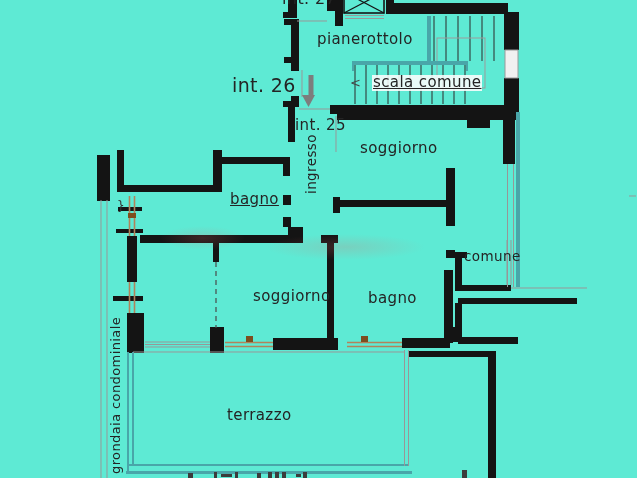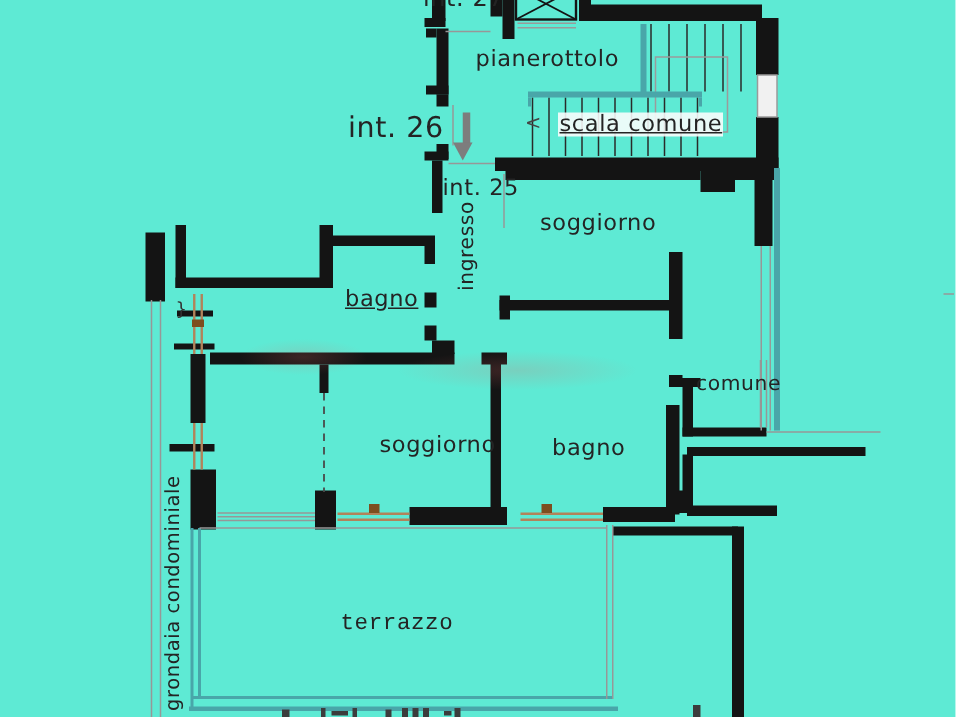--- a/index.html
+++ b/index.html
@@ -195,17 +195,17 @@
   <div class="lbl nobg" style="left:231px;top:76px;font-size:19px;">int. 26</div>
   <div class="lbl nobg" style="left:349px;top:76px;font-size:13px;color:#444;">&lt;</div>
   <div class="lbl" style="left:372px;top:75px;font-size:15px;text-decoration:underline;">scala comune</div>
   <div class="lbl nobg" style="left:294px;top:118px;font-size:15px;">int. 25</div>
   <div class="lbl vert" style="left:303px;top:136px;font-size:13.5px;height:58px;">ingresso</div>
   <div class="lbl nobg" style="left:359px;top:141px;font-size:15px;">soggiorno</div>
   <div class="lbl nobg" style="left:229px;top:192px;font-size:15px;text-decoration:underline;">bagno</div>
   <div class="lbl nobg" style="left:463px;top:249px;font-size:13.5px;">comune</div>
   <div class="lbl nobg" style="left:252px;top:289px;font-size:15px;">soggiorno</div>
   <div class="lbl nobg" style="left:367px;top:291px;font-size:15px;">bagno</div>
-  <div class="lbl nobg" style="left:226px;top:408px;font-size:15px;font-family:Liberation Mono, monospace;">terrazzo</div>
+  <div class="lbl nobg" style="left:226px;top:408px;font-size:15px;">terrazzo</div>
   <div class="lbl vert" style="left:108px;top:334px;font-size:13px;height:140px;">grondaia condominiale</div>
   <div class="lbl nobg" style="left:116px;top:200px;font-size:12px;color:#333;">}</div>
 
 </div>
 
 </body></html>

